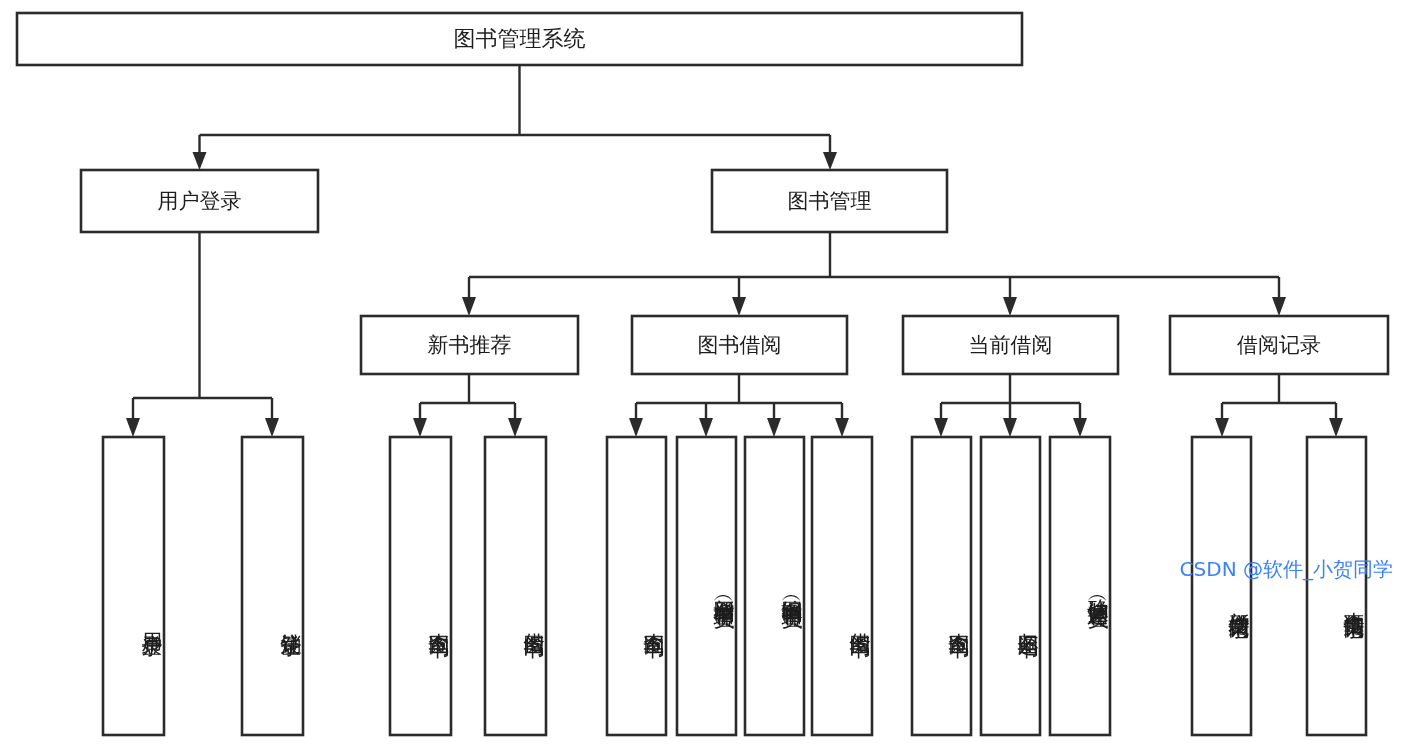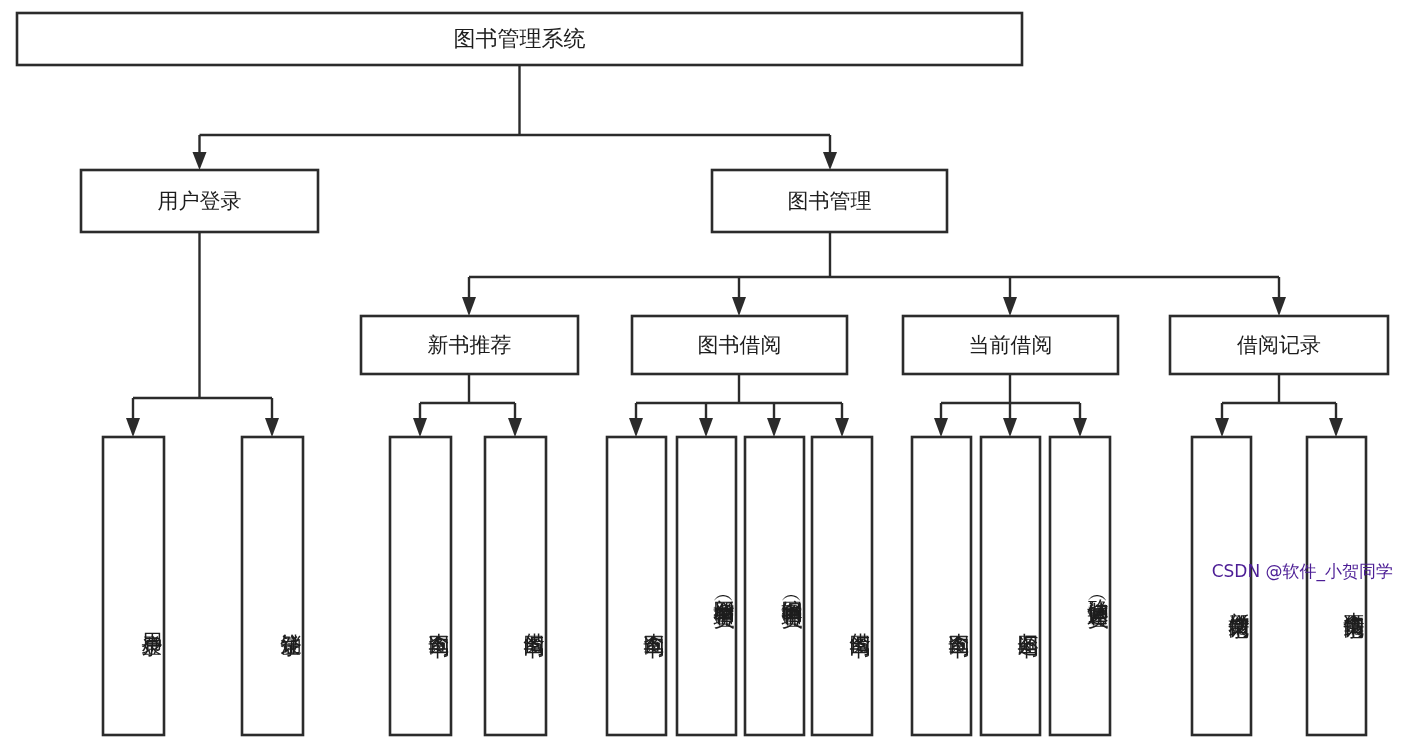--- a/index.html
+++ b/index.html
@@ -66,22 +66,22 @@
     pointer-events: none;
     display: flex;
     align-items: flex-start;
     justify-content: center;
   }
   .watermark {
     position: absolute;
     right: 12px;
     bottom: 4px;
     font-family: "DejaVu Sans", "Liberation Sans", sans-serif;
-    font-size: 17px;
-    color: #4c1d95;
+    font-size: 20px;
+    color: #3b82f6;
     white-space: nowrap;
     user-select: none;
   }
 </style>
 </head>
 <body>
 
 <div id="diagram-root">
 
   <svg id="tree-svg" viewBox="0 0 1405 747">

